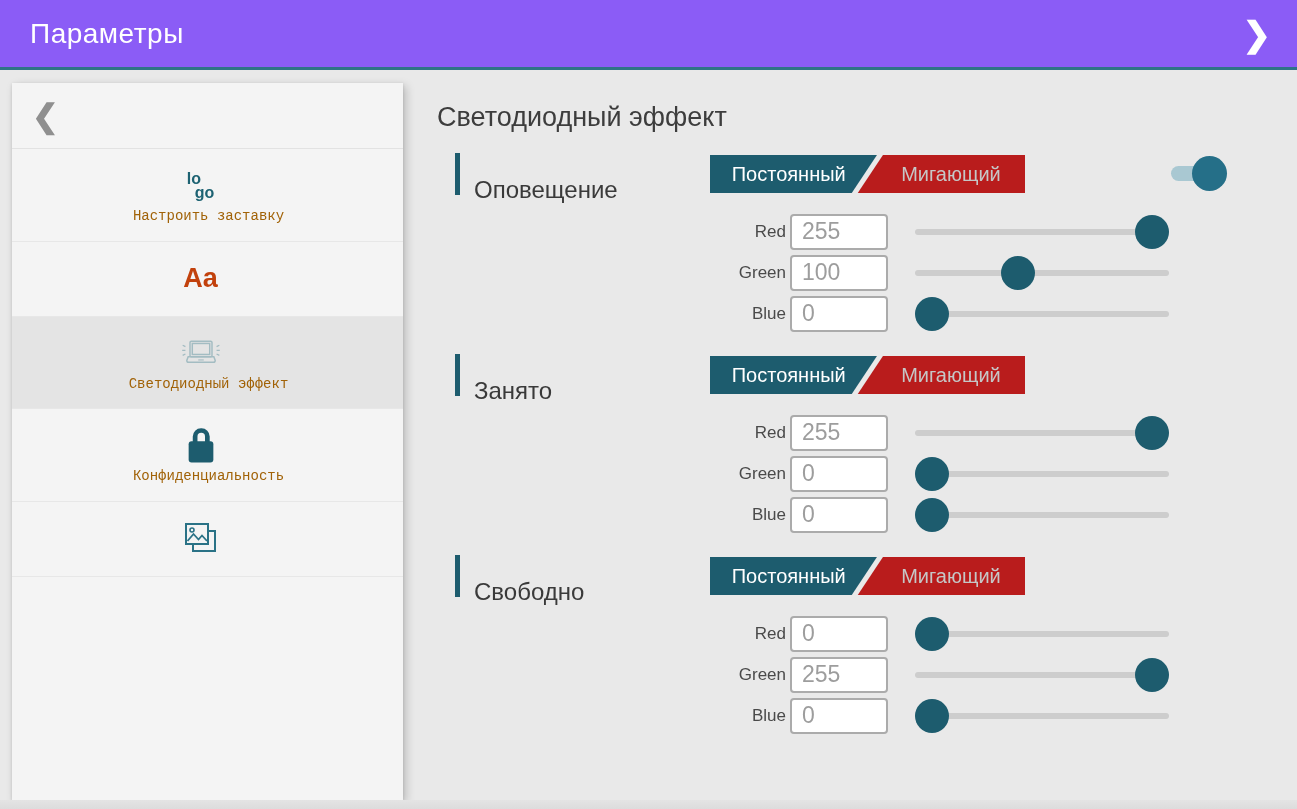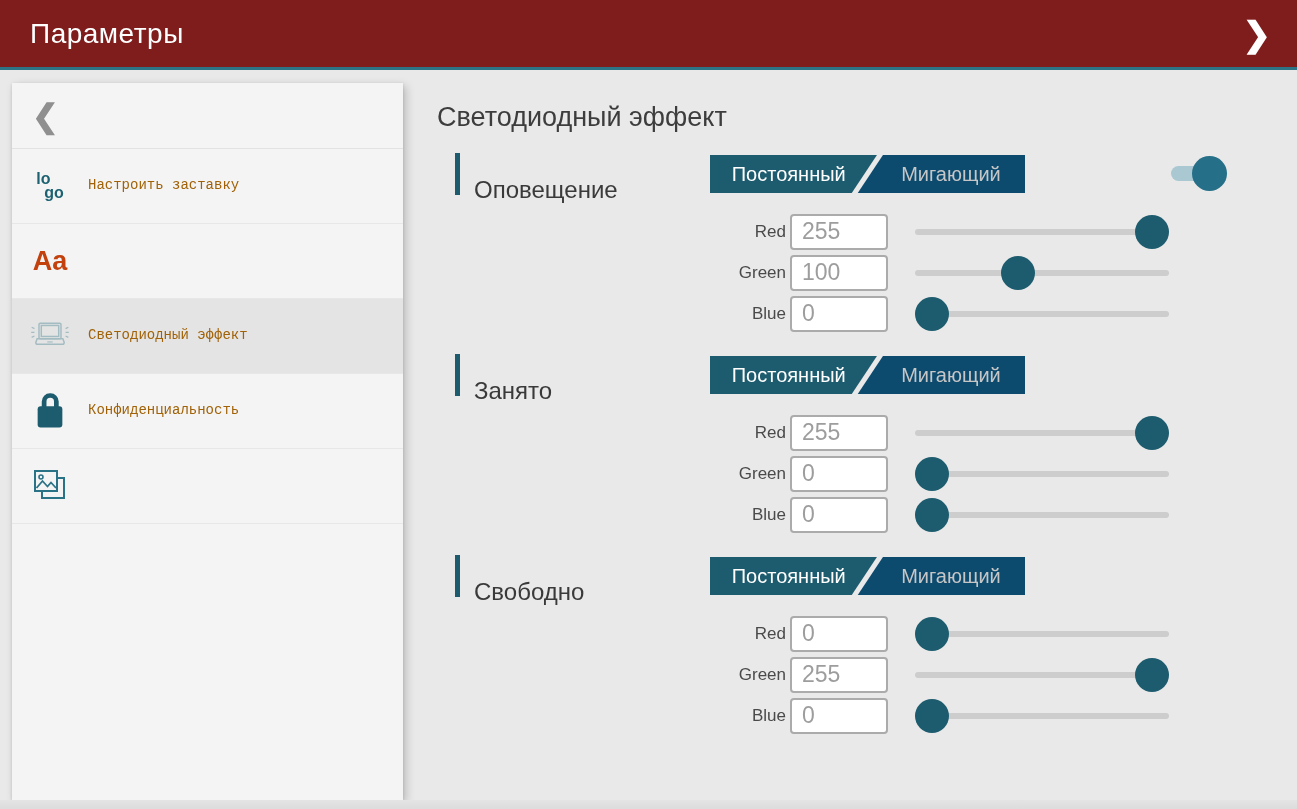--- a/index.html
+++ b/index.html
@@ -6,21 +6,21 @@
   html,body { width:1297px; height:809px; }
   body {
     font-family:"Liberation Sans", sans-serif;
     background:#e9e9e9;
     position:relative;
     overflow:hidden;
   }
 
   
   .app-header {
-    height:70px; background:#7f1d1d;
+    height:70px; background:#8b5cf6;
     display:flex; align-items:center;
     padding:0 26px 0 30px;
     border-bottom:3px solid #2e7487;
   }
   .app-title { color:#ffffff; font-size:28px; font-weight:400; letter-spacing:.5px; }
   .header-forward {
     margin-left:auto; color:#ffffff; font-size:34px; font-weight:700;
     cursor:pointer; line-height:1;
   }
 
@@ -34,20 +34,21 @@
     height:66px; display:flex; align-items:center;
     padding-left:20px; border-bottom:1px solid #e2e2e2; cursor:pointer;
   }
   .back-glyph { color:#8f8f8f; font-size:32px; font-weight:700; }
   .side-item {
     display:flex; align-items:center;
     padding:15px 14px 15px 16px;
     min-height:71px;
     border-bottom:1px solid #e7e7e7;
     cursor:pointer;
+    flex-direction:column;
   }
   .side-item.selected { background:#e4e4e4; }
   .side-icon {
     width:44px; min-width:44px; height:44px;
     display:flex; align-items:center; justify-content:center;
     margin-right:16px;
   }
   .side-label { font-size:14px; color:#a16207; line-height:1.25;font-family:Liberation Mono, monospace; }
 
   .logo-icon { color:#1d6272; font-size:16px; font-weight:600; line-height:.9; }
@@ -57,21 +58,21 @@
   
   .main { position:absolute; left:437px; top:70px; width:860px; }
   .page-title { margin-top:32px; font-size:27px; color:#3d3d3d; font-weight:400; }
 
   .section { margin-top:14px; }
   .section-header { position:relative; height:46px; display:flex; align-items:center; margin-top:18px; }
   .accent-bar { width:5px; height:42px; background:#1d5c6e; margin-left:18px; }
   .section-title { margin-left:14px; font-size:24px; color:#3a3a3a; font-weight:400;margin-top:32px; }
 
   
-  .seg { position:absolute; left:273px; top:4px; width:315px; height:38px; background:#0c4a6e; }
+  .seg { position:absolute; left:273px; top:4px; width:315px; height:38px; background:#b91c1c; }
   .seg-gap {
     position:absolute; inset:0; background:#e9e9e9;
     clip-path:polygon(0 0, calc(53% + 6px) 0, calc(45% + 6px) 100%, 0 100%);
   }
   .seg-on {
     position:absolute; inset:0; background:#1d5c6e;
     clip-path:polygon(0 0, 53% 0, 45% 100%, 0 100%);
     display:flex; align-items:center; cursor:pointer;
   }
   .seg-on span { width:50%; text-align:center; color:#ffffff; font-size:20px; }

